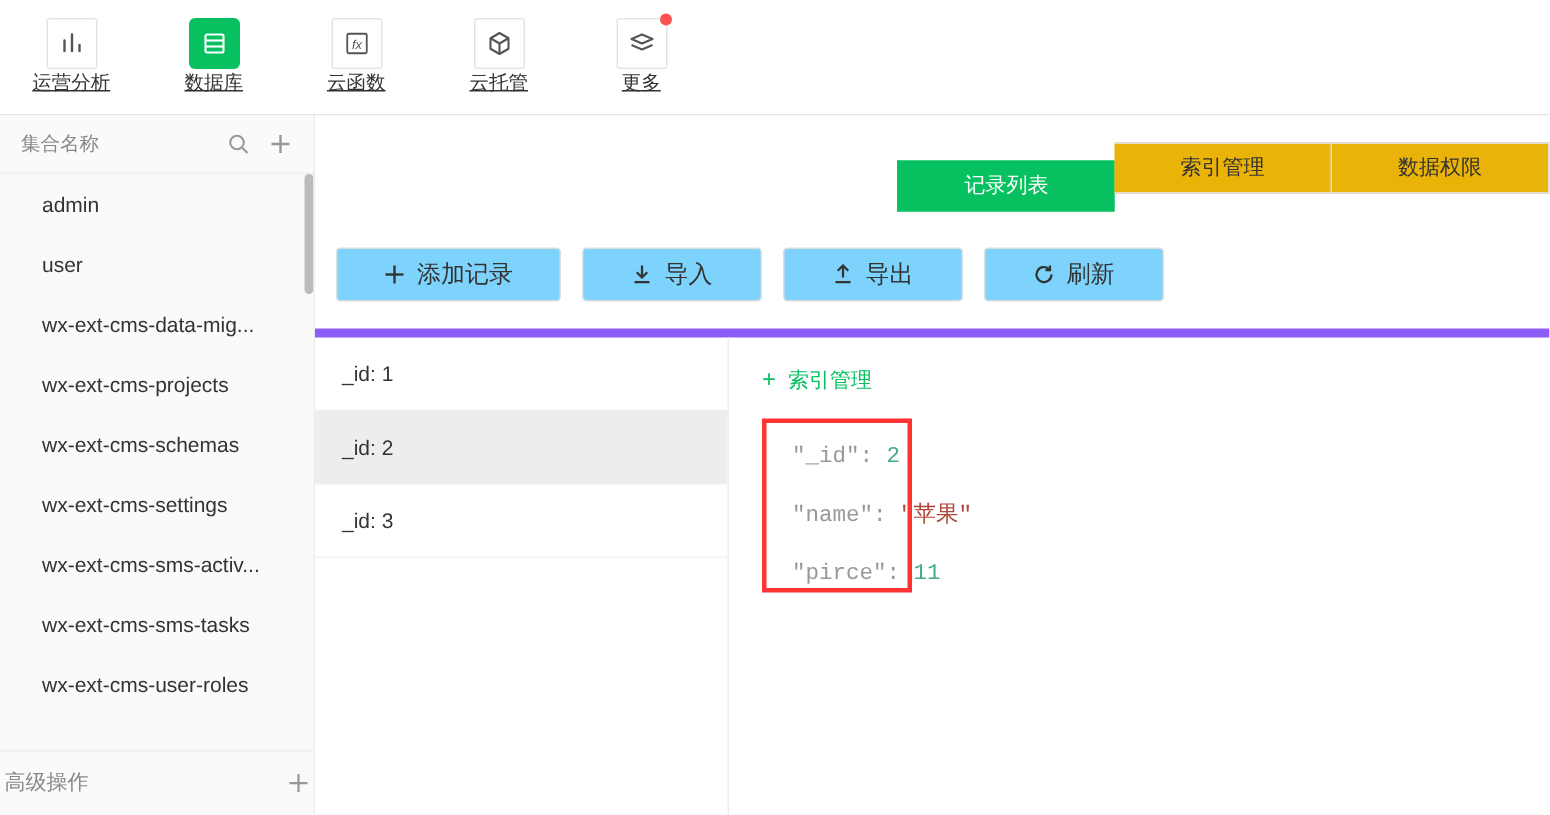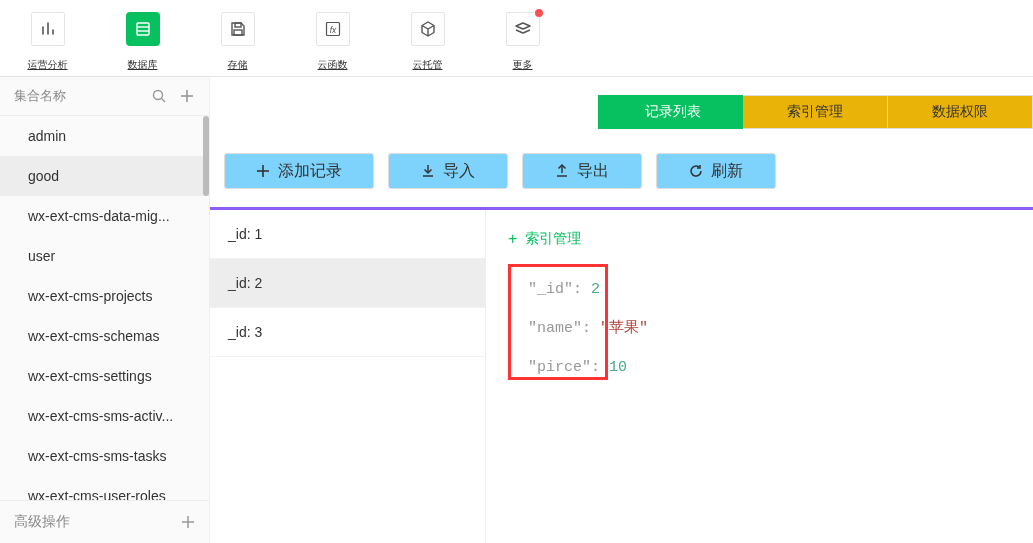--- a/index.html
+++ b/index.html
@@ -3,50 +3,50 @@
 <meta charset="utf-8">
 <style>
   * { box-sizing: border-box; margin: 0; padding: 0; }
   body { font-family: -apple-system, BlinkMacSystemFont, "Segoe UI", "PingFang SC", "Microsoft YaHei", sans-serif; font-size: 14px; color: #333; background: #fff; width: 1033px; height: 543px; overflow: hidden; }
 
   .topnav { display: flex; align-items: flex-start; padding: 8px 0 0 0; border-bottom: 1px solid #e5e5e5; height: 77px; background: #fff; }
   .topnav-item { width: 95px; text-align: center; cursor: pointer; padding-top: 4px; text-decoration: underline; }
   .topnav-icon-wrap { display: inline-flex; align-items: center; justify-content: center; width: 34px; height: 34px; border-radius: 4px; position: relative; }
   .topnav-icon-wrap.active { background: #07c160; }
   .topnav-icon-wrap.inactive { background: #fff; border: 1px solid #e5e5e5; border-radius: 2px; }
-  .topnav-label { margin-top: 12px; font-size: 10px; color: #333; }
+  .topnav-label { margin-top: 0; font-size: 13px; color: #333; }
   .dot-badge { position: absolute; top: -4px; right: -4px; width: 8px; height: 8px; border-radius: 50%; background: #fa5151; }
 
   .body-wrap { display: flex; height: calc(100% - 77px); }
 
   .sidebar { width: 210px; background: #fafafa; border-right: 1px solid #eee; display: flex; flex-direction: column; }
   .sidebar-head { display: flex; align-items: center; padding: 10px 14px; color: #888; font-size: 13px; }
   .sidebar-head .title { flex: 1; }
   .sidebar-head .icn { margin-left: 12px; color: #999; cursor: pointer; }
   .coll-list { flex: 1; overflow-y: auto; position: relative; border-top: 1px solid #eee; }
   .coll-item { padding: 12px 28px; font-size: 14px; color: #333; cursor: pointer; white-space: nowrap; overflow: hidden; text-overflow: ellipsis; }
   .coll-item.selected { background: #ededed; }
-  .adv-ops { display: flex; align-items: center; padding: 12px 14px; color: #888; border-top: 1px solid #eee; }
+  .adv-ops { display: flex; align-items: center; padding: 12px 3px; color: #888; border-top: 1px solid #eee; }
   .adv-ops .lbl { flex: 1; }
   .vscroll { position: absolute; right: 0; top: 0; width: 6px; height: 100%; }
   .vscroll-thumb { position: absolute; right: 0; top: 0; width: 6px; height: 80px; background: #bbb; border-radius: 3px; }
 
   .main { flex: 1; background: #fff; display: flex; flex-direction: column; }
   .tabbar { display: flex; justify-content: flex-end; padding-top: 18px; }
   .tab { width: 145px; height: 34px; display: flex; align-items: center; justify-content: center; font-size: 14px; border: 1px solid #ddd; border-left: none; cursor: pointer; background: #eab308; color: #333; }
-  .tab:first-child { border-left: 6px solid #be185d; }
+  .tab:first-child { border-left: 2px solid #be185d; margin-top: 12px; }
   .tab.active { background: #07c160; color: #fff; border-color: #07c160; }
 
   .toolbar { display: flex; gap: 14px; padding: 24px 0 18px 14px; }
   .tbtn { display: flex; align-items: center; justify-content: center; height: 36px; border: 1px solid #ddd; border-radius: 3px; background: #7dd3fc; cursor: pointer; font-size: 16px; color: #333; }
   .tbtn.add { width: 150px; }
   .tbtn.sm { width: 120px; }
   .tbtn .icn { margin-right: 8px; display: inline-flex; }
 
-  .content { display: flex; flex: 1; border-top: 3px solid #8b5cf6; }
+  .content { display: flex; flex: 1; border-top: 6px solid #8b5cf6; }
   .records { width: 276px; border-right: 1px solid #eee; }
   .rec-item { padding: 16px 18px; font-size: 14px; color: #333; border-bottom: 1px solid #f2f2f2; cursor: pointer; }
   .rec-item.selected { background: #ededed; }
 
   .detail { flex: 1; padding: 20px 0 0 22px; }
   .add-field { display: flex; align-items: center; color: #07c160; font-size: 14px; cursor: pointer; margin-bottom: 22px; }
   .add-field .plus { margin-right: 8px; font-size: 16px; }
 
   .json-box { position: relative; padding-left: 20px; font-family: "Menlo","Consolas","Courier New",monospace; font-size: 15px; color: #888; line-height: 2.6; }
   .json-box .hl { position: absolute; left: 0; top: -6px; width: 100px; height: 116px; border: 3px solid #f33; pointer-events: none; }
@@ -76,32 +76,20 @@
     <span class="topnav-icon-wrap active">
       <svg width="18" height="18" viewBox="0 0 18 18">
           <g stroke="#fff" stroke-width="1.4" fill="none">
             <rect x="3" y="3" width="12" height="12" rx="1"></rect>
             <line x1="3" y1="7" x2="15" y2="7"></line>
             <line x1="3" y1="11" x2="15" y2="11"></line>
           </g>
         </svg>
     </span>
     <div class="topnav-label">数据库</div>
-  </div>
-  <div class="topnav-item">
-    <span class="topnav-icon-wrap inactive">
-      <svg width="18" height="18" viewBox="0 0 18 18">
-          <g stroke="#555" stroke-width="1.4" fill="none">
-            <path d="M3 3h9l3 3v9H3z"></path>
-            <rect x="6" y="3" width="6" height="4"></rect>
-            <rect x="5" y="10" width="8" height="5"></rect>
-          </g>
-        </svg>
-    </span>
-    <div class="topnav-label">存储</div>
   </div>
   <div class="topnav-item">
     <span class="topnav-icon-wrap inactive">
       <svg width="18" height="18" viewBox="0 0 18 18">
           <g stroke="#555" stroke-width="1.2" fill="none">
             <rect x="2.5" y="2.5" width="13" height="13" rx="1"></rect>
           </g>
           <text x="9" y="12.5" text-anchor="middle" font-size="8.5" font-style="italic" fill="#555">fx</text>
         </svg>
     </span>
@@ -149,23 +137,22 @@
         <svg width="16" height="16" viewBox="0 0 16 16">
             <g stroke="#999" stroke-width="1.6">
               <line x1="8" y1="2" x2="8" y2="14"></line>
               <line x1="2" y1="8" x2="14" y2="8"></line>
             </g>
           </svg>
       </span>
     </div>
     <div class="coll-list">
       <div class="coll-item">admin</div>
-      <div class="coll-item selected">good</div>
+      <div class="coll-item">user</div>
       <div class="coll-item">wx-ext-cms-data-mig...</div>
-      <div class="coll-item">user</div>
       <div class="coll-item">wx-ext-cms-projects</div>
       <div class="coll-item">wx-ext-cms-schemas</div>
       <div class="coll-item">wx-ext-cms-settings</div>
       <div class="coll-item">wx-ext-cms-sms-activ...</div>
       <div class="coll-item">wx-ext-cms-sms-tasks</div>
       <div class="coll-item">wx-ext-cms-user-roles</div>
       <div class="vscroll">
           <div class="vscroll-thumb"></div>
         </div>
     </div>
@@ -253,19 +240,19 @@
 
         <div class="json-box">
           <div class="hl"></div>
           <div>
             <span class="json-key">"_id"</span><span class="json-key">: </span><span class="json-num">2</span>
           </div>
           <div>
             <span class="json-key">"name"</span><span class="json-key">: </span><span class="json-str">"苹果"</span>
           </div>
           <div>
-            <span class="json-key">"pirce"</span><span class="json-key">: </span><span class="json-num">10</span>
+            <span class="json-key">"pirce"</span><span class="json-key">: </span><span class="json-num">11</span>
           </div>
         </div>
       </div>
     </div>
   </div>
 </div>
 
 </body></html>

